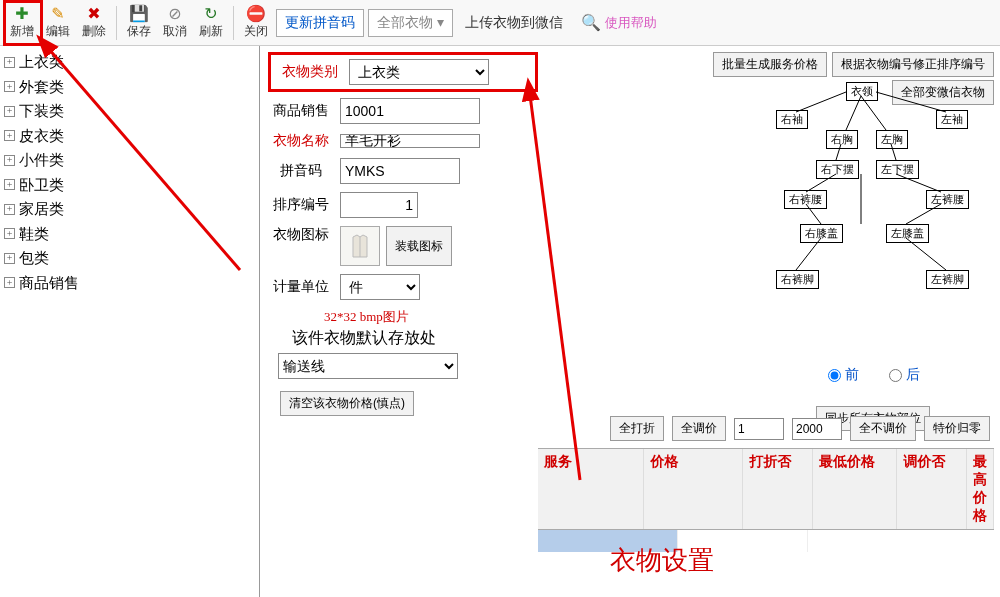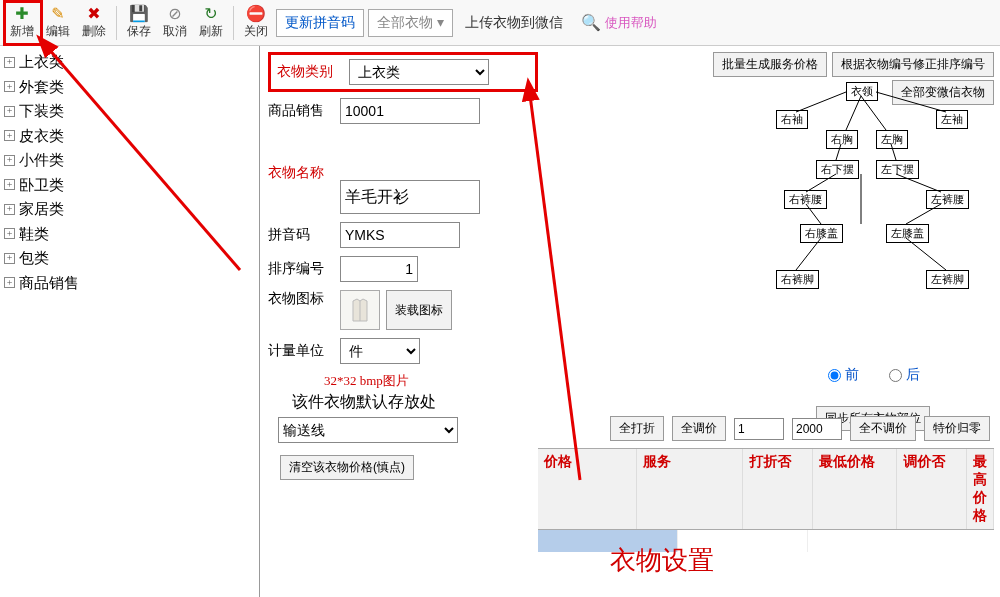--- a/index.html
+++ b/index.html
@@ -20,21 +20,21 @@
   .tree .node { display: flex; align-items: center; gap: 4px; padding: 1px 2px; cursor: pointer; }
   .tree .exp { width: 11px; height: 11px; border: 1px solid #888; display: inline-flex; align-items: center; justify-content: center; font-size: 10px; line-height: 1; color: #555; background:#fff; }
   
   .content { flex: 1; position: relative; padding: 6px 8px 0 8px; }
   .top-btns { position: absolute; right: 6px; top: 6px; display: flex; gap: 5px; }
   .btn { border: 1px solid #999; background: #f2f2f2; padding: 3px 8px; font-size: 12px; cursor: pointer; }
   
   .form { width: 270px; }
   .cat-highlight { border: 3px solid #e40000; padding: 4px 6px; display: flex; align-items: center; gap: 6px; margin-bottom: 6px; }
   .row { display: flex; align-items: center; gap: 6px; margin-bottom: 8px; }
-  .lbl-col { width: 66px; text-align: left; font-size: 14px; }
+  .lbl-col { width: 66px; text-align: center; font-size: 14px; }
   .red { color: #d00000; }
   select.inp, input.inp { border: 1px solid #888; background: #fff; font-size: 14px; padding: 2px 4px; height: 26px; }
   .inp-wide { width: 140px; }
   .inp-med { width: 120px; }
   .inp-sm { width: 78px; text-align: right; }
   .icon-box { width: 40px; height: 40px; border: 1px solid #aaa; background: #f6f6f3; display:flex; align-items:center; justify-content:center; }
   .img-cap { color: #d00000; font-size: 13px; margin: 2px 0 2px 56px; font-family: Liberation Serif, serif; }
   .store-lbl { font-size: 16px; }
   .store-sel { width: 180px; height: 26px; border:1px solid #888; background:#fff; font-size:14px; }
   .clear-price { margin: 12px 0 10px 12px; }
@@ -160,21 +160,21 @@
       <div class="cat-highlight">
         <span class="lbl-col red">衣物类别</span>
         <select class="inp inp-wide"><option>上衣类</option></select>
       </div>
       <div class="row">
         <span class="lbl-col">商品销售</span>
         <input class="inp inp-wide" value="10001" style="">
       </div>
       <div class="row">
         <span class="lbl-col red">衣物名称</span>
-        <input class="inp inp-wide" style="font-size: 16px; height: 34px; margin-top: 48px;" value="羊毛开衫">
+        <input class="inp inp-wide" style="font-size: 14px; height: 14px;" value="羊毛开衫">
       </div>
       <div class="row">
         <span class="lbl-col">拼音码</span>
         <input class="inp inp-med" value="YMKS" style="">
       </div>
       <div class="row">
         <span class="lbl-col">排序编号</span>
         <input class="inp inp-sm" value="1" style="">
       </div>
       <div class="row" style="align-items:flex-start">
@@ -248,22 +248,22 @@
       <button class="btn">全打折</button>
       <button class="btn">全调价</button>
       <input class="num" value="1" style="">
       <input class="num" value="2000" style="">
       <button class="btn">全不调价</button>
       <button class="btn">特价归零</button>
     </div>
 
     <div class="table">
       <div class="thead">
+        <div class="th" style="width:140px">服务</div>
         <div class="th" style="width:130px">价格</div>
-        <div class="th" style="width:140px">服务</div>
         <div class="th" style="width:90px">打折否</div>
         <div class="th" style="width:110px">最低价格</div>
         <div class="th" style="width:90px">调价否</div>
         <div class="th" style="flex:1">最高价格</div>
       </div>
       <div class="trow">
         <div class="td sel-cell" style="width:140px"></div>
         <div class="td" style="width:130px"></div>
       </div>
     </div>

